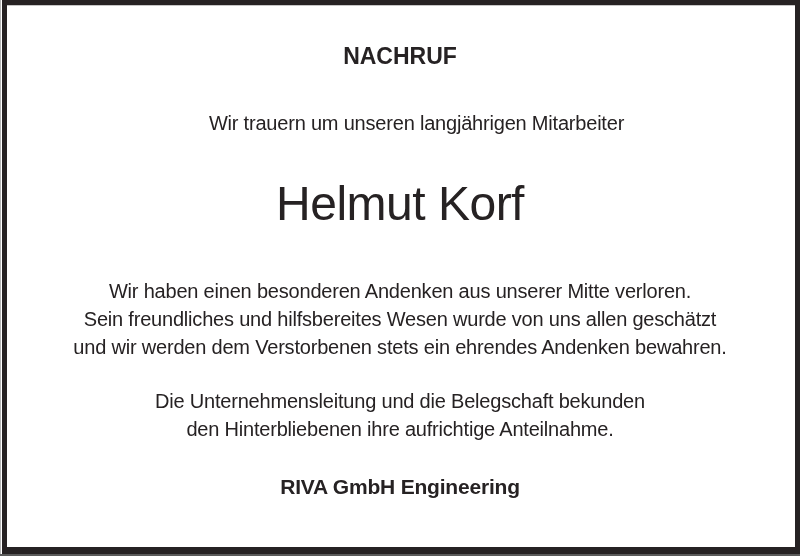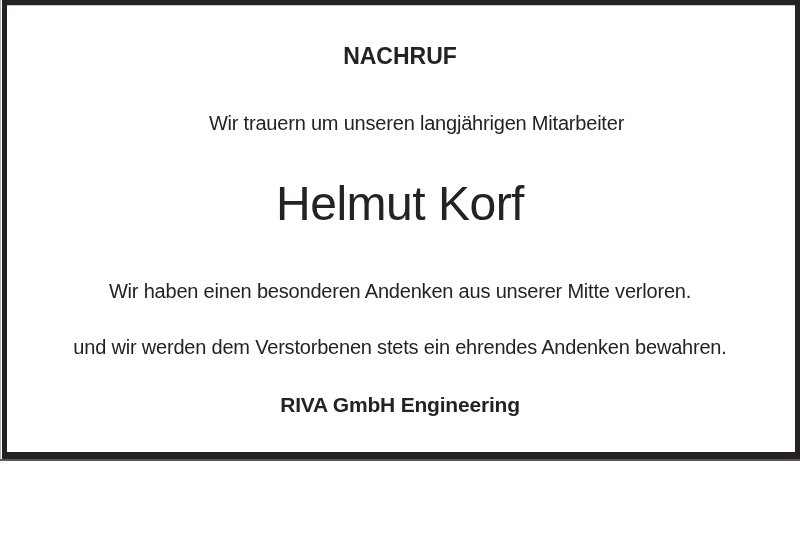--- a/index.html
+++ b/index.html
@@ -13,21 +13,21 @@
   }
   * { margin: 0; padding: 0; box-sizing: border-box; }
   html, body { background: var(--background); }
   body {
     font-family: "Liberation Sans", "DejaVu Sans", sans-serif;
     color: var(--ink);
   }
   .canvas {
     position: relative;
     width: 800px;
-    height: 461px;
+    height: 556px;
     background: var(--background);
     overflow: hidden;
   }
   
   .frame {
     position: absolute;
     top: 0; left: 2px; right: 0; bottom: 2px;
     border-style: solid;
     border-color: var(--frame);
     border-width: 5px 5px 7px 5px;
@@ -106,21 +106,25 @@
   <div class="content">
 
     <div class="kicker">NACHRUF</div>
 
     <div class="intro">Wir trauern um unseren langjährigen Mitarbeiter</div>
 
     <h1 class="name">Helmut Korf</h1>
 
     <p class="para para-tribute">
       <span>Wir haben einen besonderen Andenken aus unserer Mitte verloren.</span><br>
-      <br>
+      <span>Sein freundliches und hilfsbereites Wesen wurde von uns allen geschätzt</span><br>
       <span>und wir werden dem Verstorbenen stets ein ehrendes Andenken bewahren.</span>
     </p>
 
+    <p class="para para-condolence">
+      <span>Die Unternehmensleitung und die Belegschaft bekunden</span><br>
+      <span>den Hinterbliebenen ihre aufrichtige Anteilnahme.</span>
+    </p>
 
     <div class="signature">RIVA GmbH Engineering</div>
 
   </div>
 </div>
 
 </body></html>

